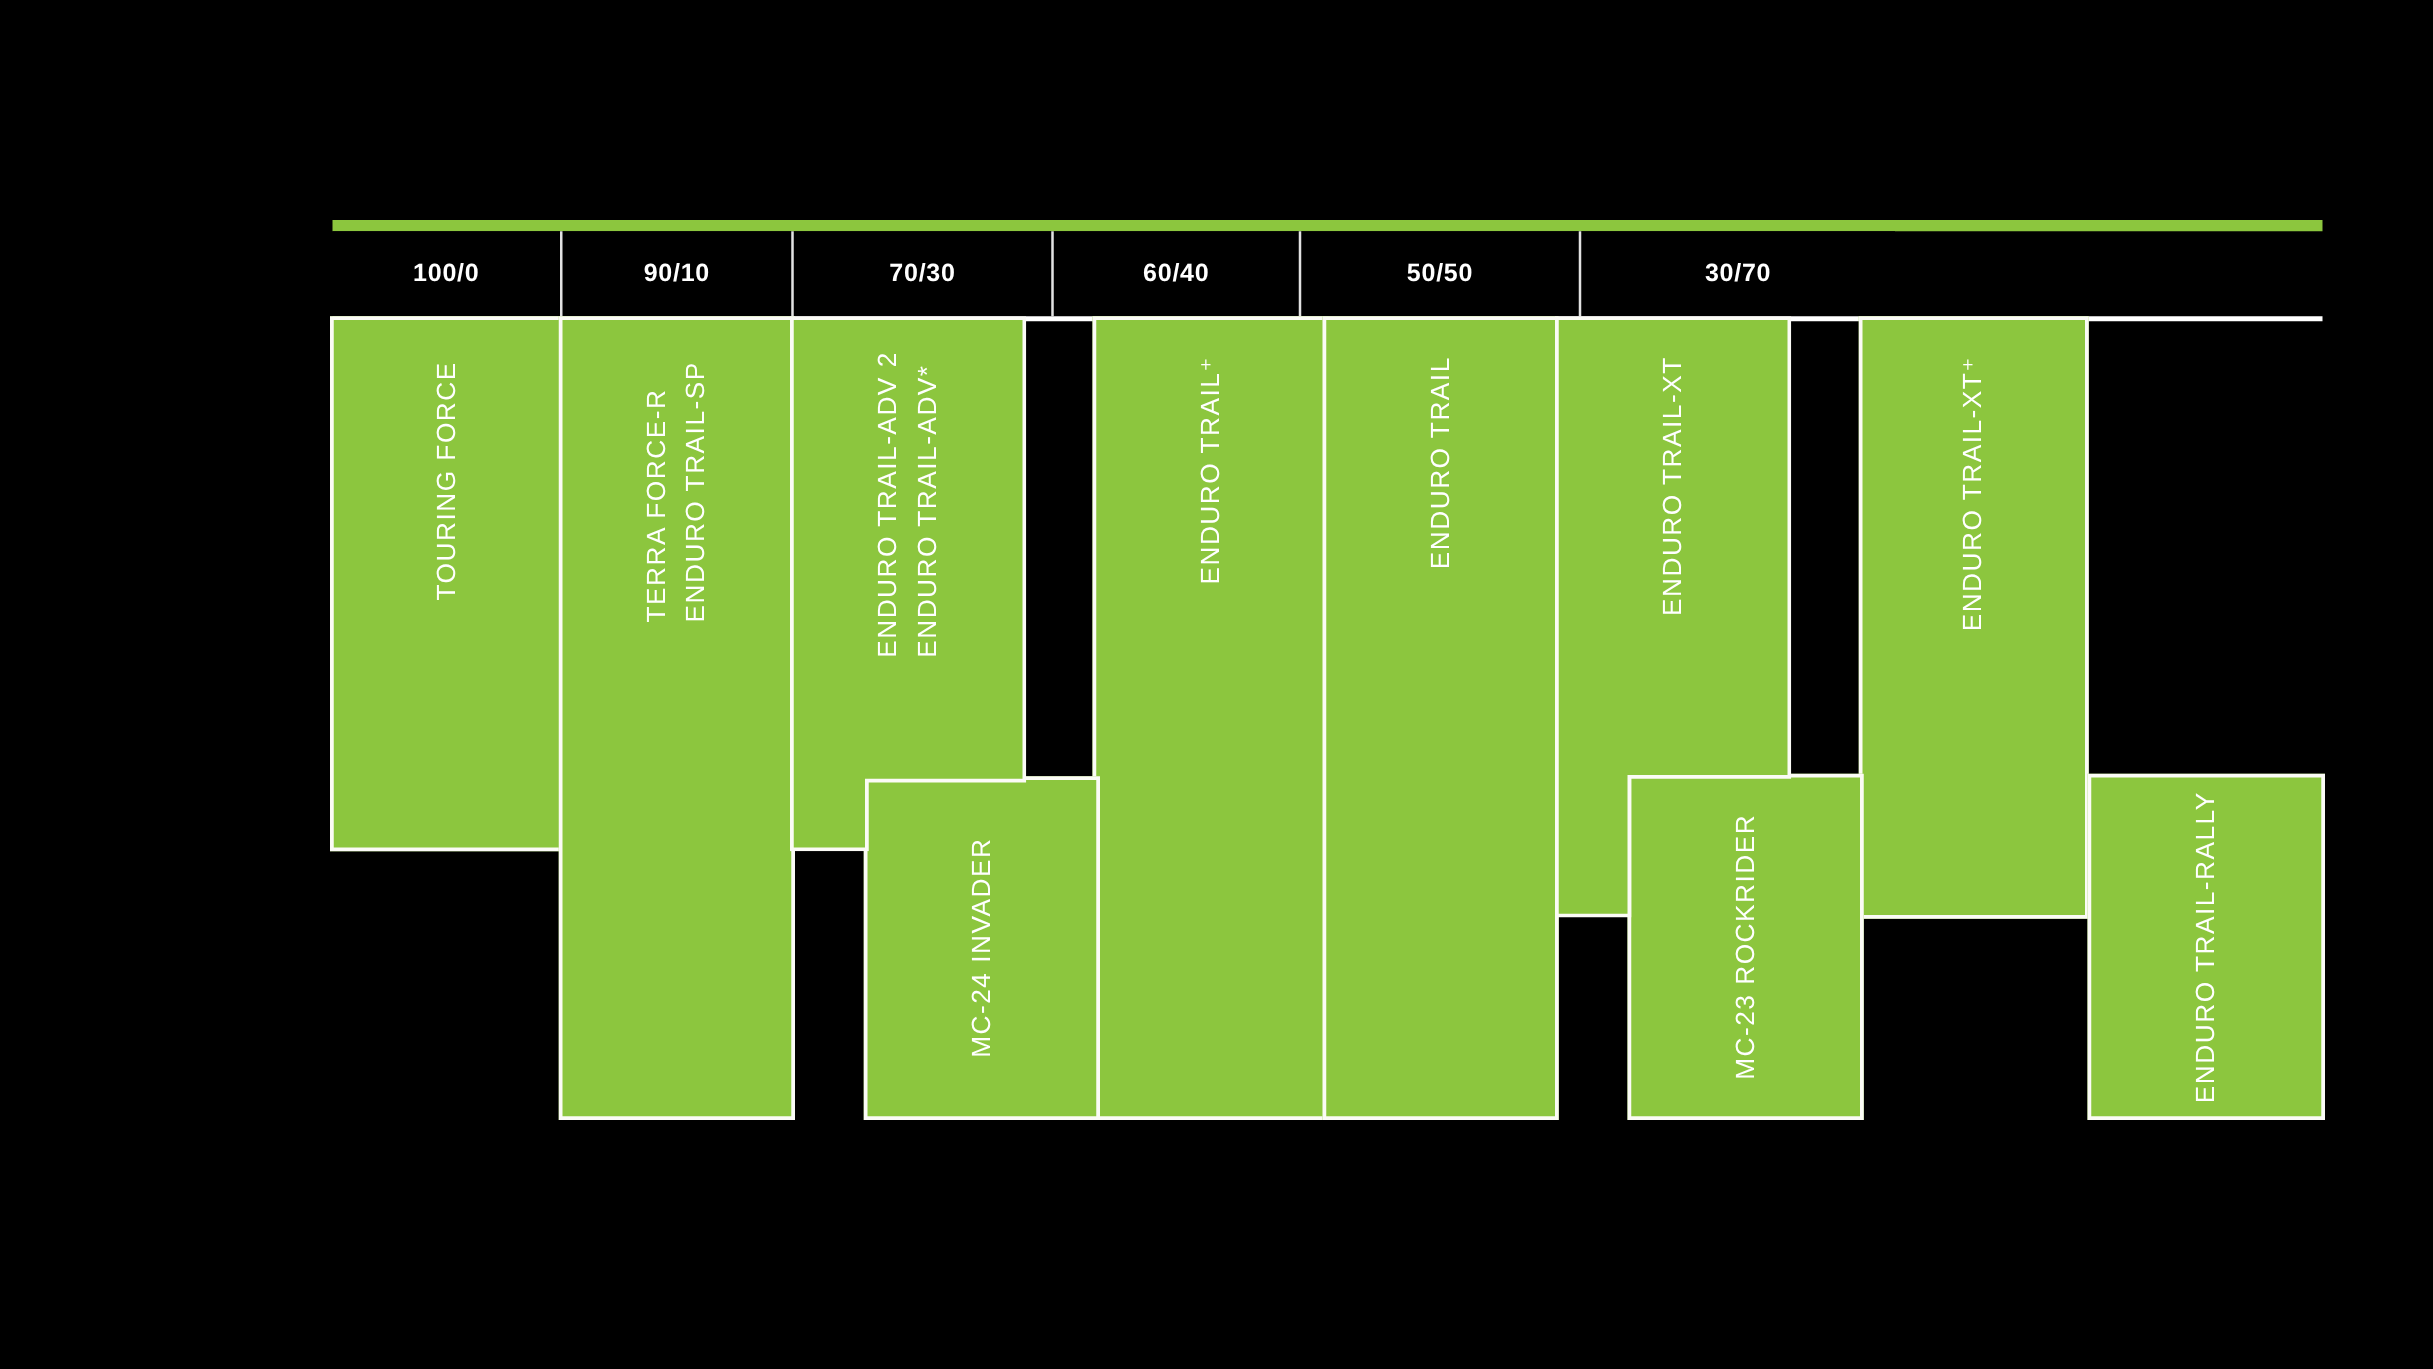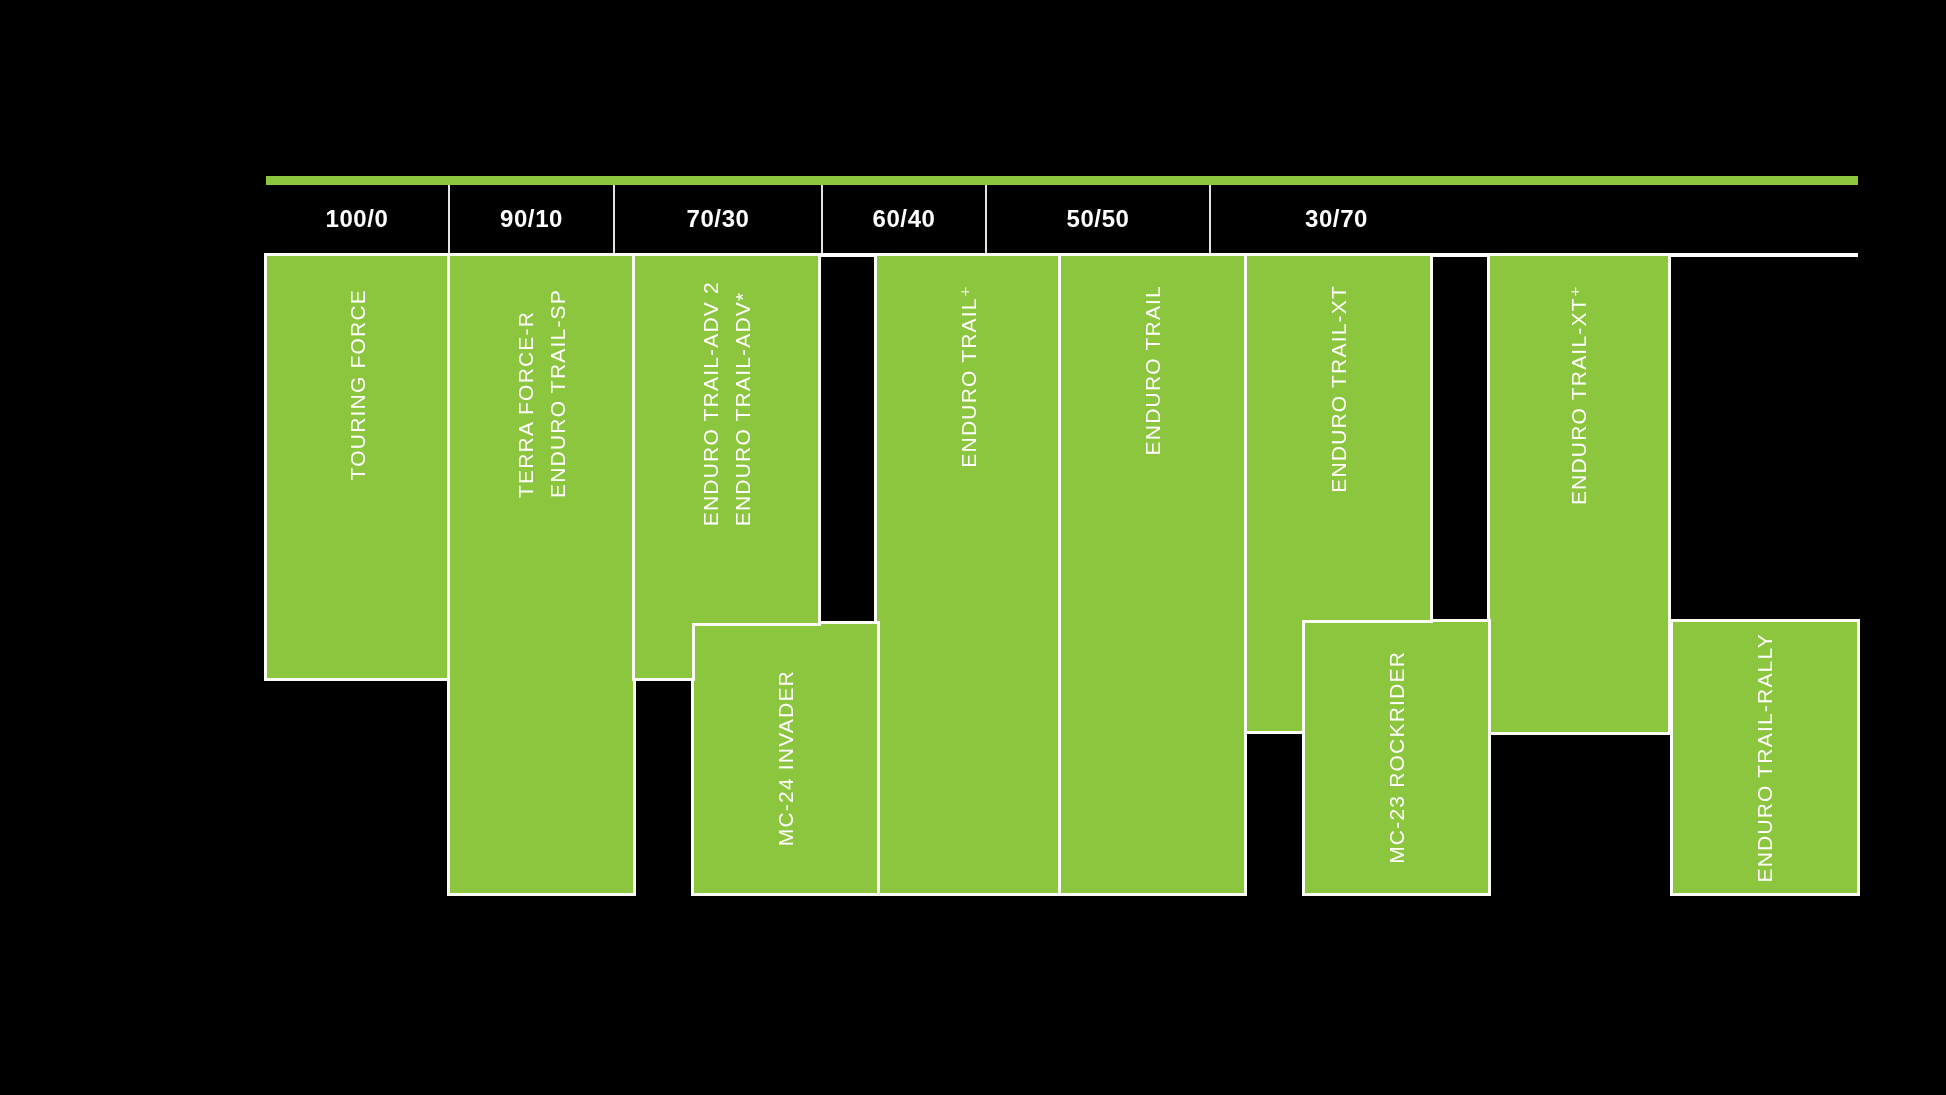--- a/index.html
+++ b/index.html
@@ -27,21 +27,21 @@
     width: 1592px; height: 68px;
     display: flex;
   }
   .header-cell {
     display: flex;
     align-items: center;
     justify-content: center;
     box-sizing: border-box;
     color: #FFFFFF;
     font-weight: bold;
-    font-size: 24px;
+    font-size: 20px;
     letter-spacing: 0.6px;
     border-left: 2px solid #E2E2E2;
     background: #000;
     white-space: nowrap;
   }
   .header-cell:first-child { border-left: none; }
   .header-underline {
     position: absolute;
     left: 266px; top: 253px;
     width: 1592px; height: 4px;
@@ -78,23 +78,23 @@
 </style>
 </head>
 <body>
 
 <div class="stage">
 
   <div class="accent-bar"></div>
 
   <div class="header-row">
     <div class="header-cell" style="width:182px">100/0</div>
-    <div class="header-cell" style="width:165px">90/10</div>
+    <div class="header-cell" style="width:185px">90/10</div>
     <div class="header-cell" style="width:208px">70/30</div>
-    <div class="header-cell" style="width:164px">60/40</div>
+    <div class="header-cell" style="width:198px">60/40</div>
     <div class="header-cell" style="width:224px">50/50</div>
     <div class="header-cell" style="width:253px">30/70</div>
   </div>
   <div class="header-underline"></div>
 
   <div class="block" style="left:264px; top:253px; width:187px; height:428px;"></div>
   <div class="block" style="left:447px; top:253px; width:189px; height:643px;"></div>
   <div class="block" style="left:874px; top:253px; width:189px; height:643px;"></div>
   <div class="block" style="left:1058px; top:253px; width:189px; height:643px;"></div>
   <div class="block" style="left:1487px; top:253px; width:184px; height:482px;"></div>

